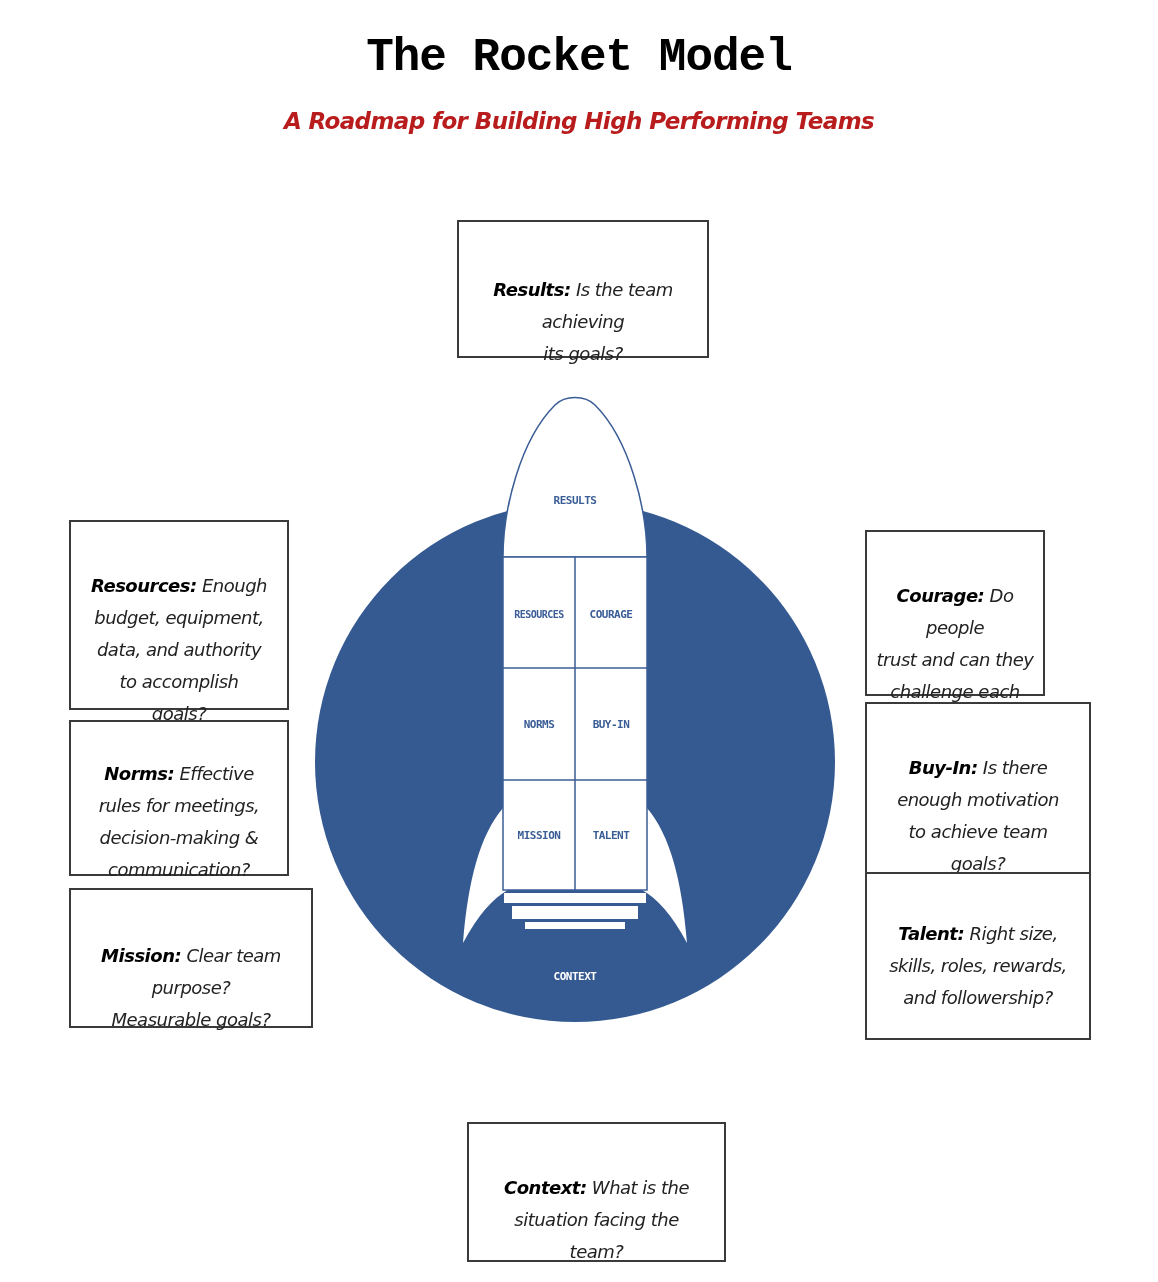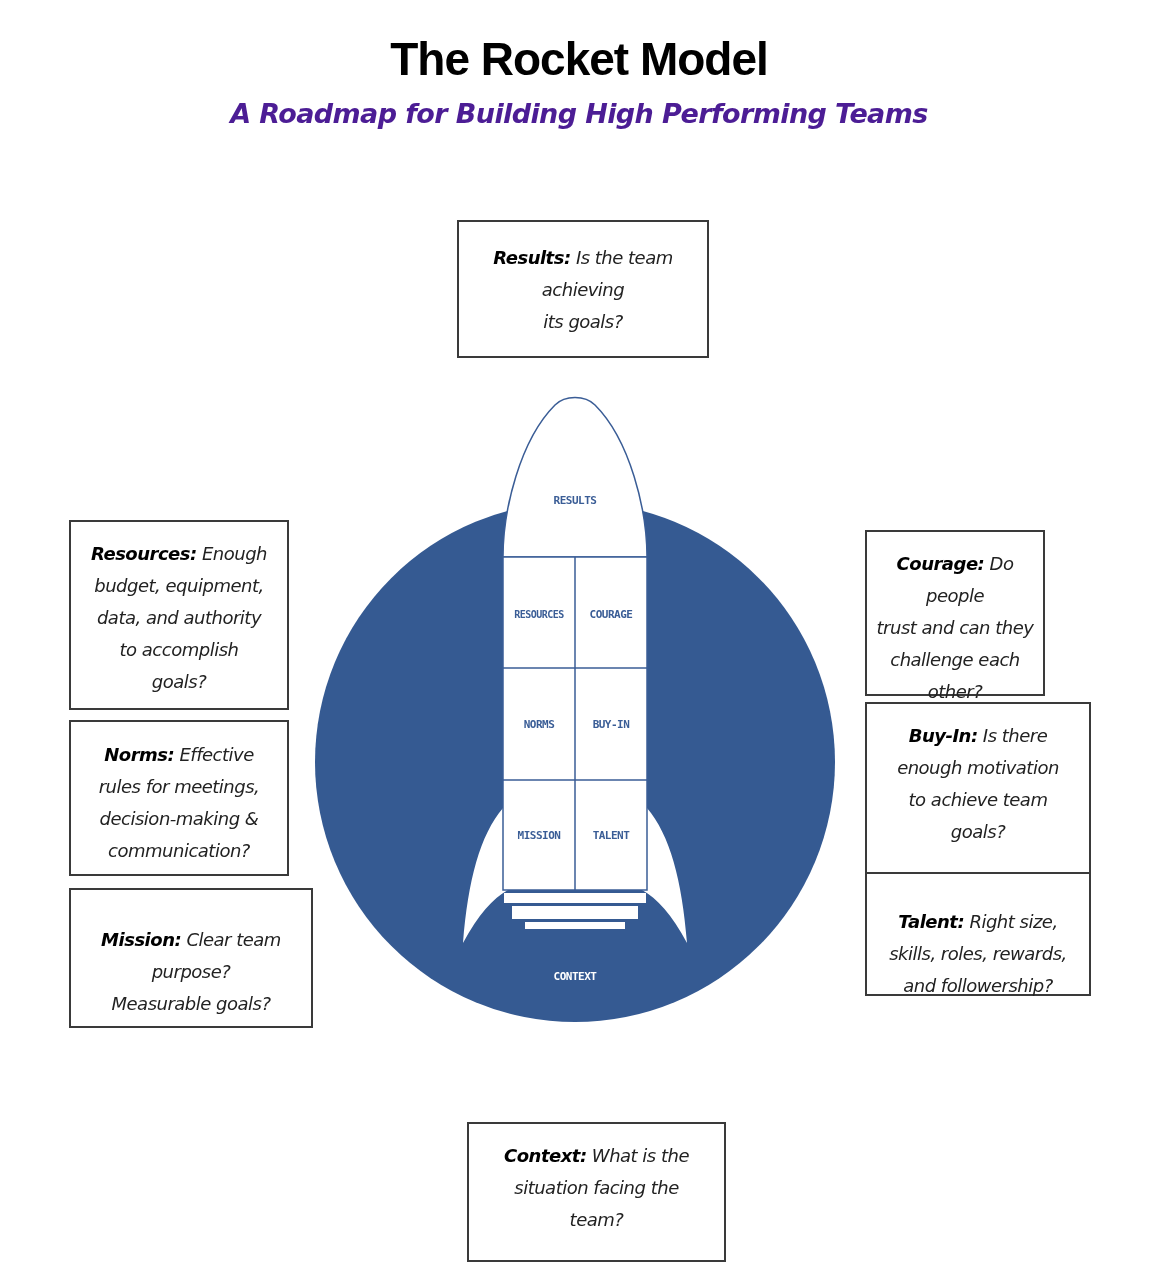--- a/index.html
+++ b/index.html
@@ -1,27 +1,27 @@
 <!DOCTYPE html>
 <html><head>
 <meta charset="utf-8">
 <style>
   html, body { margin: 0; padding: 0; background: #ffffff; }
   body { width: 1158px; height: 1282px; position: relative; overflow: hidden;
          font-family: "DejaVu Sans", "Liberation Sans", sans-serif; color: #111; }
   .title { position: absolute; left: 0; width: 1158px; top: 32px; text-align: center;
-           font-family: Liberation Sans, sans-serif; font-weight: bold; font-size: 46px;
+           font-family: Liberation Mono, monospace; font-weight: bold; font-size: 46px;
            letter-spacing: -1px; color: #000; }
-  .subtitle { position: absolute; left: 0; width: 1158px; top: 98px; text-align: center;
+  .subtitle { position: absolute; left: 0; width: 1158px; top: 108px; text-align: center;
               font-family: "DejaVu Sans", sans-serif; font-weight: bold; font-style: italic;
-              font-size: 27px; letter-spacing: -0.6px; color: #4c1d95; }
+              font-size: 23px; letter-spacing: -0.6px; color: #b91c1c; }
   .box { position: absolute; border: 2px solid #3a3a3a; background: #fff; box-sizing: border-box;
          display: flex; align-items: flex-start; justify-content: center; text-align: center; }
   .box .txt { font-family: "DejaVu Sans", sans-serif; font-style: italic; font-size: 18px;
-              line-height: 32px; letter-spacing: -0.5px; color: #222; }
+              line-height: 32px; letter-spacing: -0.5px; color: #222; margin-top: 32px; }
   .box .lbl { font-weight: bold; color: #000; }
   #diagram { position: absolute; left: 0; top: 0; width: 1158px; height: 1282px; }
   .rk-text { font-family: "DejaVu Sans Mono", monospace; font-size: 11px; font-weight: bold;
              fill: #3a5d96; letter-spacing: -0.5px; }
   .ctx-text { font-family: "DejaVu Sans Mono", monospace; font-size: 11px; font-weight: bold;
               fill: #ffffff; letter-spacing: -0.5px; }
 </style>
 </head>
 <body>
 
@@ -68,21 +68,21 @@
   <div class="txt">
     <span class="lbl">Resources:</span>
     <span>Enough</span><br>
     <span>budget, equipment,</span><br>
     <span>data, and authority</span><br>
     <span>to accomplish</span><br>
     <span>goals?</span>
   </div>
 </div>
 
-<div class="box" style="left: 69px; top: 720px; width: 220px; height: 156px; padding-top: 17px; border-color: rgb(58, 58, 58);">
+<div class="box" style="left: 69px; top: 720px; width: 220px; height: 156px; padding-top: 4px; border-color: rgb(58, 58, 58);">
   <div class="txt">
     <span class="lbl">Norms:</span>
     <span>Effective</span><br>
     <span>rules for meetings,</span><br>
     <span>decision-making &amp;</span><br>
     <span>communication?</span>
   </div>
 </div>
 
 <div class="box" style="left: 69px; top: 888px; width: 244px; height: 140px; padding-top: 28px; border-color: rgb(58, 58, 58); align-items: center;">
@@ -107,21 +107,21 @@
 <div class="box" style="left: 865px; top: 702px; width: 226px; height: 176px; padding-top: 16px; border-color: rgb(58, 58, 58);">
   <div class="txt">
     <span class="lbl">Buy-In:</span>
     <span>Is there</span><br>
     <span>enough motivation</span><br>
     <span>to achieve team</span><br>
     <span>goals?</span>
   </div>
 </div>
 
-<div class="box" style="left: 865px; top: 872px; width: 226px; height: 124px; padding-top: 32px; border-color: rgb(58, 58, 58);">
+<div class="box" style="left: 865px; top: 872px; width: 226px; height: 168px; padding-top: 12px; border-color: rgb(58, 58, 58);">
   <div class="txt">
     <span class="lbl">Talent:</span>
     <span>Right size,</span><br>
     <span>skills, roles, rewards,</span><br>
     <span>and followership?</span>
   </div>
 </div>
 
 <div class="box" style="left: 467px; top: 1122px; width: 259px; height: 140px; padding-top: 16px; border-color: rgb(58, 58, 58);">
   <div class="txt">

